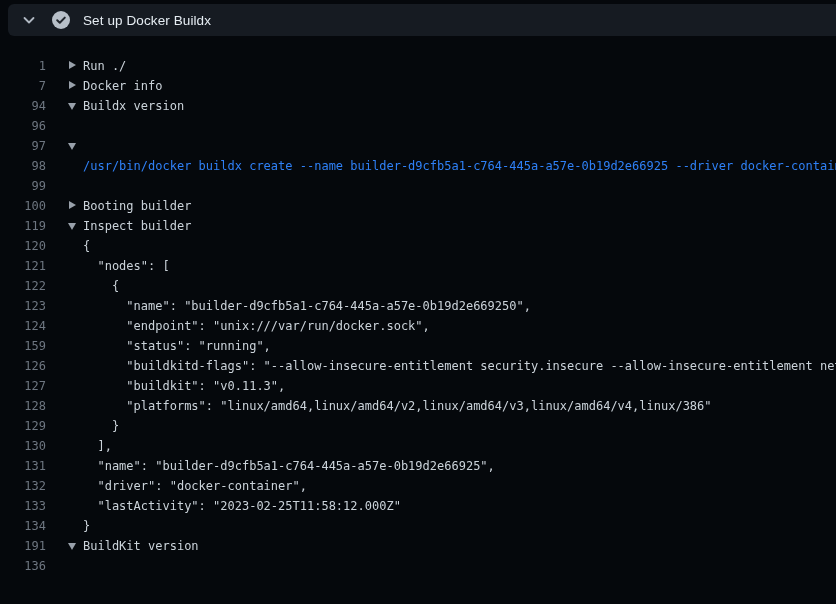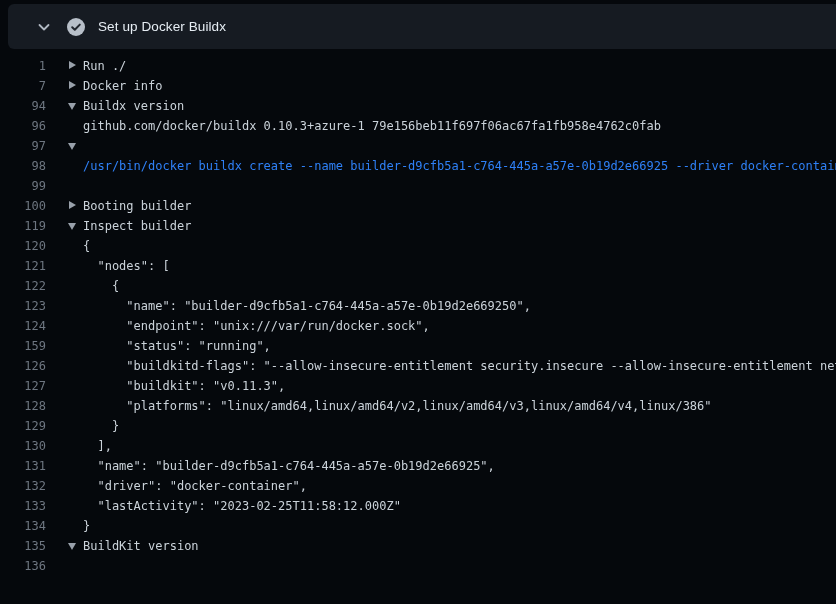--- a/index.html
+++ b/index.html
@@ -6,26 +6,26 @@
   html, body { width: 836px; height: 604px; overflow: hidden; }
   body {
     background: #05080c;
     font-family: "Liberation Sans", sans-serif;
     position: relative;
   }
 
   
   .step-header {
     position: absolute;
-    left: 8px; top: 4px; right: 0; height: 45px;
+    left: 8px; top: 4px; right: 0; height: 32px;
     background: #161b22;
     border-radius: 6px 0 0 6px;
     display: flex;
     align-items: center;
-    padding-left: 28px;
+    padding-left: 13px;
     cursor: pointer;
   }
   .chev { width: 16px; height: 16px; flex: none; display: block; }
   .status-wrap { margin-left: 15px; flex: none; width: 18px; height: 18px; }
   .step-title {
     margin-left: 13px;
     color: #e6edf3;
     font-size: 13.5px;
     font-weight: 400;
     letter-spacing: 0.1px;
@@ -85,36 +85,36 @@
       <path d="M5.2 9.3 L7.8 11.8 L12.8 6.6" fill="none" stroke="#21262d" stroke-width="2" stroke-linecap="round" stroke-linejoin="round"></path>
     </svg>
   </span>
   <span class="step-title">Set up Docker Buildx</span>
 </div>
 
 <div class="log" id="log">
     <div class="row grp"><span class="num">1</span><span class="arrow-slot"><span class="tri right"></span></span><span class="txt group">Run ./</span></div>
     <div class="row grp"><span class="num">7</span><span class="arrow-slot"><span class="tri right"></span></span><span class="txt group">Docker info</span></div>
     <div class="row grp"><span class="num">94</span><span class="arrow-slot"><span class="tri down"></span></span><span class="txt group">Buildx version</span></div>
-    <div class="row"><span class="num">96</span><span class="arrow-slot"></span><span class="txt output">github.com/docker/buildx 0.10.3+azure-1 79e156beb11f697f06ac67fa1fb958e4762c0fab</span></div>
+    <div class="row"><span class="num">96</span><span class="arrow-slot"></span></div>
     <div class="row grp"><span class="num">97</span><span class="arrow-slot"><span class="tri down"></span></span></div>
     <div class="row"><span class="num">98</span><span class="arrow-slot"></span><span class="txt command">/usr/bin/docker buildx create --name builder-d9cfb5a1-c764-445a-a57e-0b19d2e66925 --driver docker-container</span></div>
     <div class="row"><span class="num">99</span><span class="arrow-slot"></span></div>
     <div class="row grp"><span class="num">100</span><span class="arrow-slot"><span class="tri right"></span></span><span class="txt group">Booting builder</span></div>
     <div class="row grp"><span class="num">119</span><span class="arrow-slot"><span class="tri down"></span></span><span class="txt group">Inspect builder</span></div>
     <div class="row"><span class="num">120</span><span class="arrow-slot"></span><span class="txt output">{</span></div>
     <div class="row"><span class="num">121</span><span class="arrow-slot"></span><span class="txt output">  "nodes": [</span></div>
     <div class="row"><span class="num">122</span><span class="arrow-slot"></span><span class="txt output">    {</span></div>
     <div class="row"><span class="num">123</span><span class="arrow-slot"></span><span class="txt output">      "name": "builder-d9cfb5a1-c764-445a-a57e-0b19d2e669250",</span></div>
     <div class="row"><span class="num">124</span><span class="arrow-slot"></span><span class="txt output">      "endpoint": "unix:///var/run/docker.sock",</span></div>
     <div class="row"><span class="num">159</span><span class="arrow-slot"></span><span class="txt output">      "status": "running",</span></div>
     <div class="row"><span class="num">126</span><span class="arrow-slot"></span><span class="txt output">      "buildkitd-flags": "--allow-insecure-entitlement security.insecure --allow-insecure-entitlement network</span></div>
     <div class="row"><span class="num">127</span><span class="arrow-slot"></span><span class="txt output">      "buildkit": "v0.11.3",</span></div>
     <div class="row"><span class="num">128</span><span class="arrow-slot"></span><span class="txt output">      "platforms": "linux/amd64,linux/amd64/v2,linux/amd64/v3,linux/amd64/v4,linux/386"</span></div>
     <div class="row"><span class="num">129</span><span class="arrow-slot"></span><span class="txt output">    }</span></div>
     <div class="row"><span class="num">130</span><span class="arrow-slot"></span><span class="txt output">  ],</span></div>
     <div class="row"><span class="num">131</span><span class="arrow-slot"></span><span class="txt output">  "name": "builder-d9cfb5a1-c764-445a-a57e-0b19d2e66925",</span></div>
     <div class="row"><span class="num">132</span><span class="arrow-slot"></span><span class="txt output">  "driver": "docker-container",</span></div>
     <div class="row"><span class="num">133</span><span class="arrow-slot"></span><span class="txt output">  "lastActivity": "2023-02-25T11:58:12.000Z"</span></div>
     <div class="row"><span class="num">134</span><span class="arrow-slot"></span><span class="txt output">}</span></div>
-    <div class="row grp"><span class="num">135</span><span class="arrow-slot"><span class="tri down"></span></span><span class="txt group">BuildKit version</span></div>
+    <div class="row grp"><span class="num">191</span><span class="arrow-slot"><span class="tri down"></span></span><span class="txt group">BuildKit version</span></div>
     <div class="row"><span class="num">136</span><span class="arrow-slot"></span></div>
   </div>
 
 </body></html>

